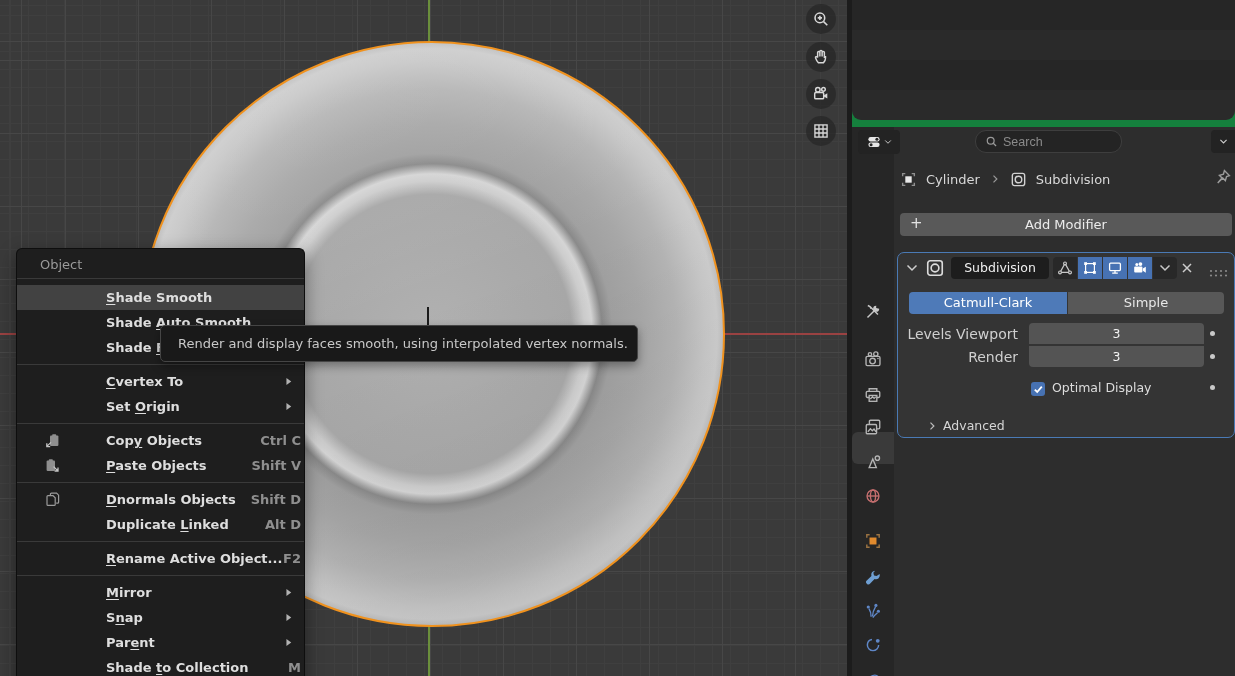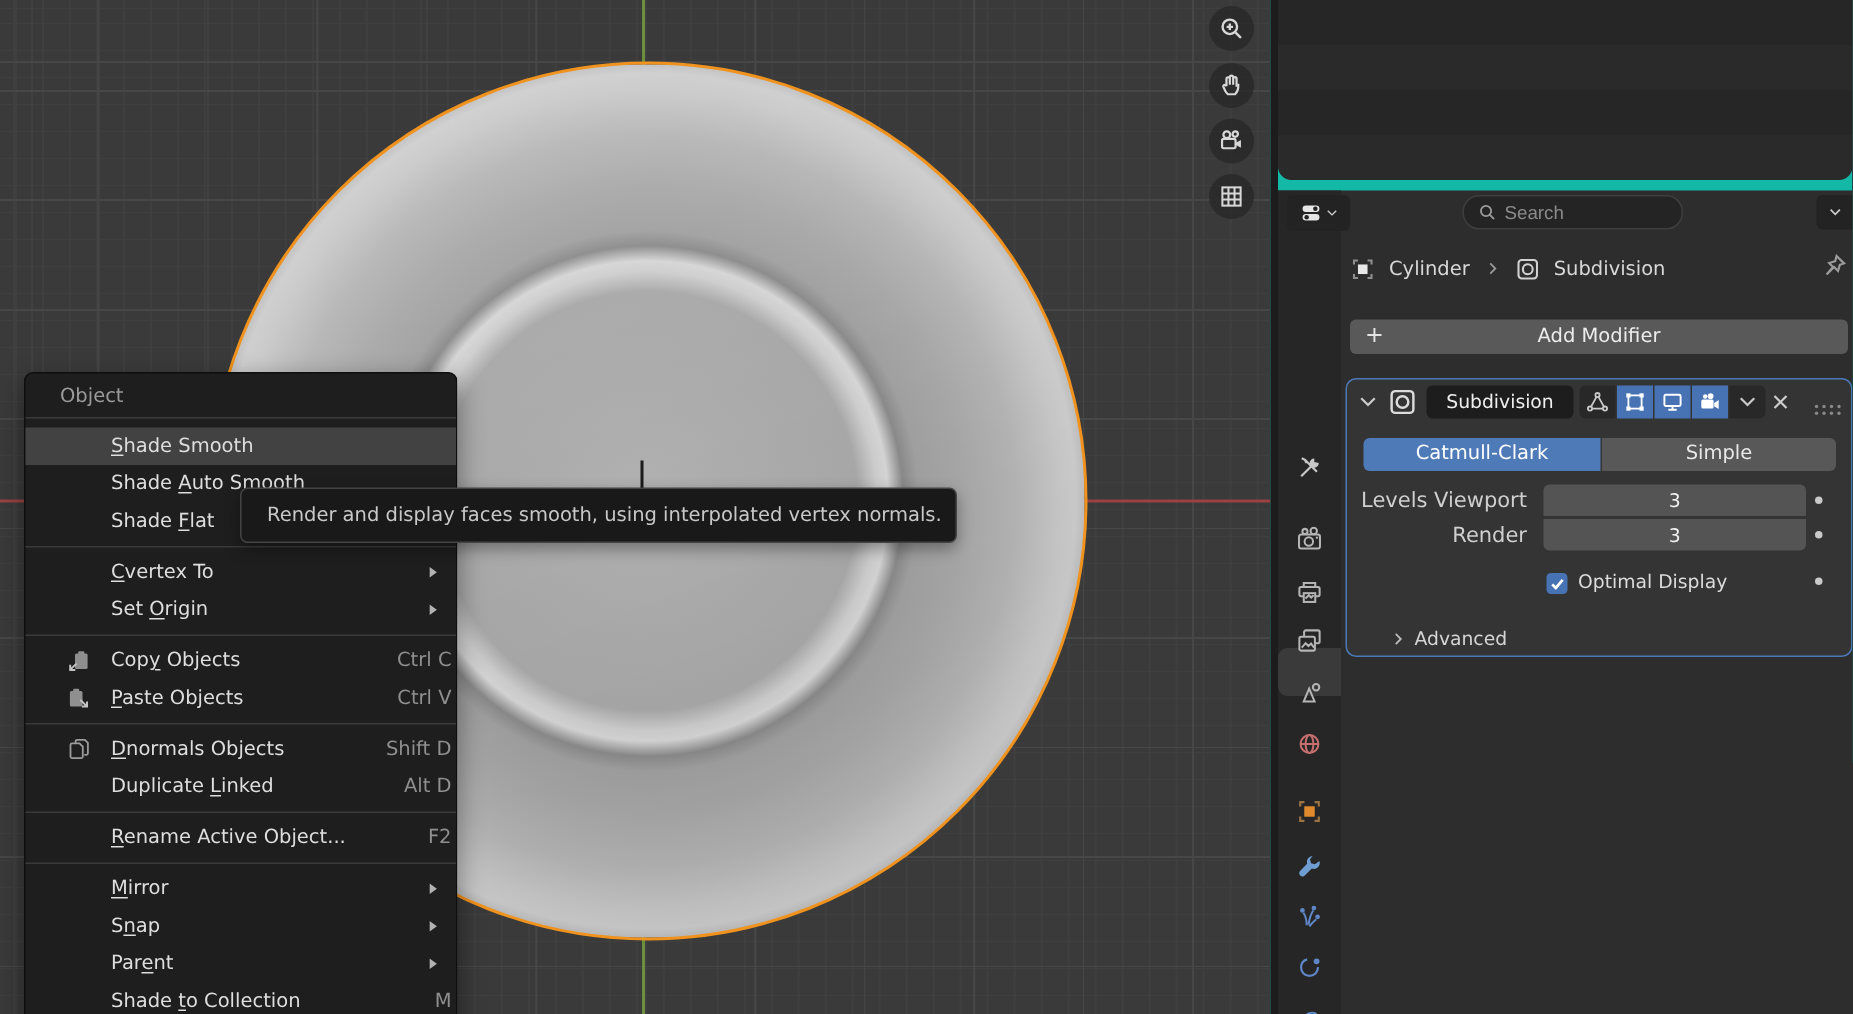--- a/index.html
+++ b/index.html
@@ -1,18 +1,18 @@
 <!DOCTYPE html>
 <html><head>
 <meta charset="utf-8">
 <style>
   * { margin:0; padding:0; box-sizing:border-box; }
   html,body { background:#1c1c1c; }
   body { font-family:"DejaVu Sans", sans-serif; }
-  #app { position:relative; width:1235px; height:676px; overflow:hidden; background:#14b8a6; }
+  #app { position:relative; width:1235px; height:676px; overflow:hidden; background:#15803d; }
 
   
   .viewport {
     position:absolute; left:0; top:0; width:847px; height:676px;
     background-color:#3a3a3a;
     background-image:
       repeating-linear-gradient(90deg,#474747 0 1px,transparent 1px 73px),
       repeating-linear-gradient(0deg,#474747 0 1px,transparent 1px 73px),
       repeating-linear-gradient(90deg,#3f3f3f 0 1px,transparent 1px 18px),
       repeating-linear-gradient(0deg,#3f3f3f 0 1px,transparent 1px 18px);
@@ -104,21 +104,21 @@
   .advanced { position:absolute; left:28px; top:165px; color:#d5d5d5; font-size:12.5px; display:flex; align-items:center; gap:5px; }
   .advanced svg { width:12px; height:12px; color:#bdbdbd; }
 
   
   .menu { position:absolute; left:16px; top:248px; width:289px; height:548px; background:#1e1e1e;
     border:1px solid #0e0e0e; border-bottom:0; border-radius:6px 6px 0 0; font-size:13px; color:#dedede;
     box-shadow:0 6px 18px rgba(0,0,0,.4); }
   .menu-title { height:29px; line-height:31px; padding-left:23px; color:#9a9a9a; }
   .msep { border:0; border-top:1px solid #3a3a3a; margin:0; }
   .msep.mid { margin:4px 0; }
-  .mi { position:relative; height:25px; line-height:25px; padding-left:57px; }
+  .mi { position:relative; height:25px; line-height:25px; padding-left:89px;font-weight:bold; }
   .mi.first { margin-top:6px; }
   .mi.hl { background:#424242; }
   .mi .ic { position:absolute; left:27px; top:4px; width:17px; height:17px; color:#9b9b9b; }
   .mi .short { position:absolute; right:3px; top:0; color:#8f8f8f; }
   .mi .arrow { position:absolute; right:10px; top:7px; width:11px; height:11px; color:#b2b2b2; }
   .u { text-decoration:underline; text-underline-offset:2px; }
 
   
   .tooltip { position:absolute; left:160px; top:325px; width:478px; height:37px; background:#191919;
     border:1px solid #454545; border-radius:5px; color:#c8c8c8; font-size:13px;
@@ -440,21 +440,21 @@
       <span><span>Cop</span><span class="u">y</span><span> Objects</span></span>
       <span class="short">Ctrl C</span>
     </div>
     <div class="mi">
       <svg class="ic" viewBox="0 0 17 17" fill="none">
         <rect x="2.6" y="3.6" width="8.4" height="10.4" rx="1" fill="#8f8f8f"></rect>
         <rect x="4.8" y="2.2" width="4" height="2.6" rx=".7" fill="#8f8f8f"></rect>
         <path d="M9.6 9.6l4.4 4.4M14 10.6v3.4h-3.4" stroke="#c4c4c4" stroke-width="1.3"></path>
       </svg>
       <span><span></span><span class="u">P</span><span>aste Objects</span></span>
-      <span class="short">Ctrl V</span>
+      <span class="short">Shift V</span>
     </div>
 
     <hr class="msep mid">
 
     <div class="mi">
       <svg class="ic" viewBox="0 0 17 17" fill="none" stroke="#9b9b9b" stroke-width="1.2">
         <path d="M6.4 4.4V3.2a1 1 0 0 1 1-1h5.2l2 2v7a1 1 0 0 1-1 1h-1.4"></path>
         <path d="M3 5.6a1 1 0 0 1 1-1h5l2.2 2.2v6.6a1 1 0 0 1-1 1H4a1 1 0 0 1-1-1z"></path>
       </svg>
       <span><span></span><span class="u">D</span><span>normals Objects</span></span>

